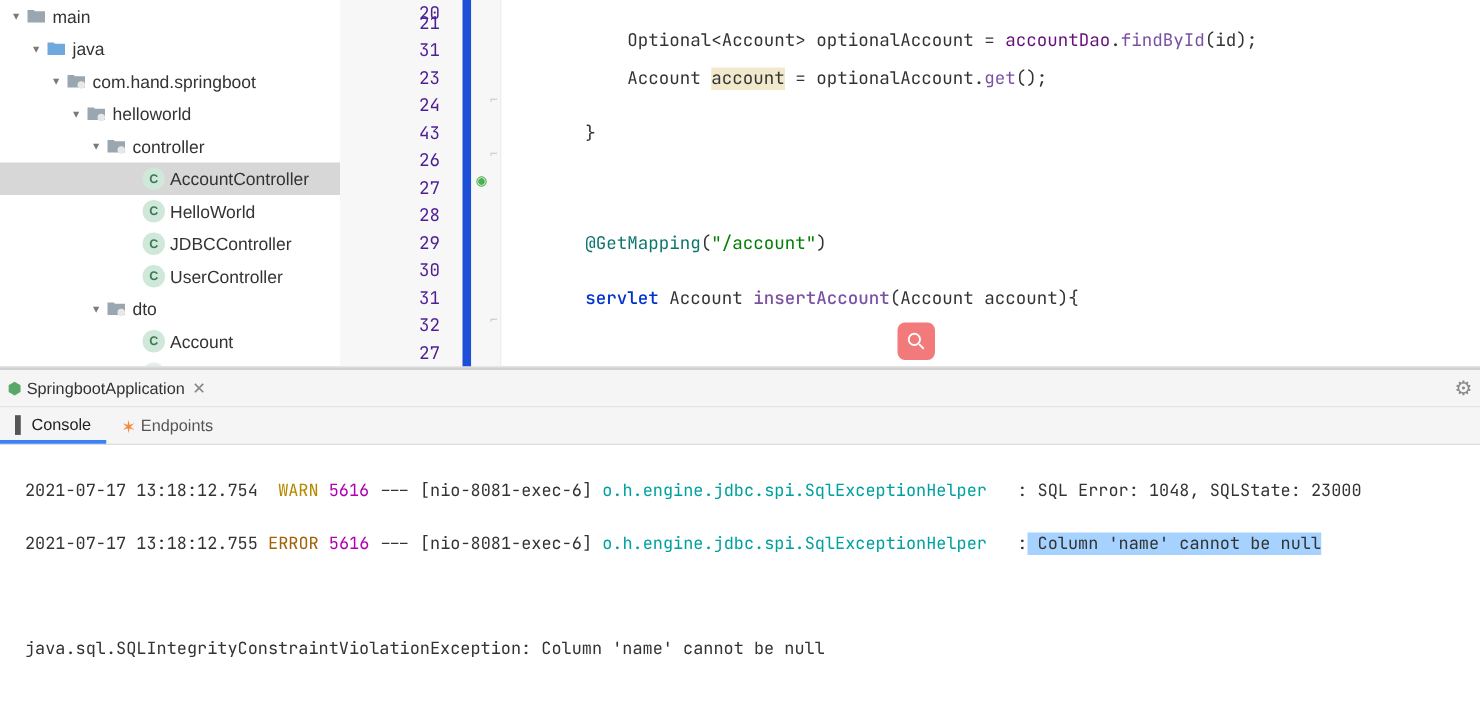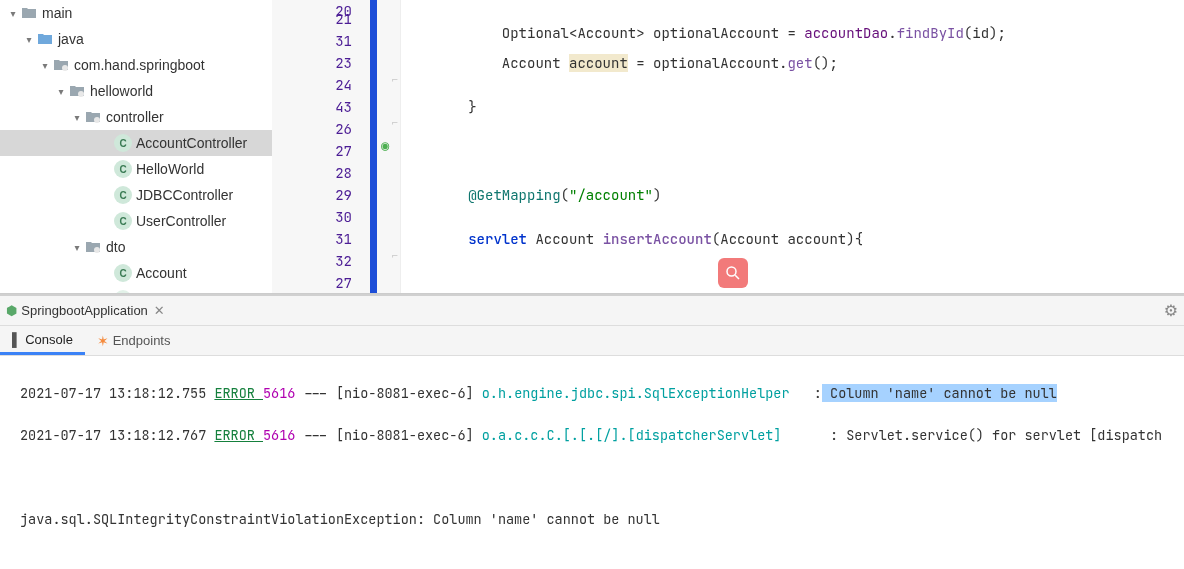--- a/index.html
+++ b/index.html
@@ -177,21 +177,21 @@
     flex: 1;
     overflow: hidden;
     font-family: "JetBrains Mono","Menlo","Consolas",monospace;
     font-size: 13.5px;
     line-height: 21px;
     padding: 6px 0 0 20px;
     white-space: pre;
     color: #333;
   }
   .warn { color: #b58900; }
-  .err { color: #15803d; text-decoration: underline; }
+  .err { color: #a16207; }
   .num { color: #b000b0; }
   .cls { color: #00a0a0; }
   .selblue { background: #a6d2ff; text-align: right; }
 </style>
 </head>
 <body>
 
 <div class="top-pane">
   <div class="project-tree">
     <div class="tree-row" style="padding-left:6px">
@@ -342,22 +342,22 @@
     <div class="run-tab active">
       <span class="con-icon">▌</span>
       <span>Console</span>
     </div>
     <div class="run-tab">
       <span class="ep-icon">✶</span>
       <span>Endpoints</span>
     </div>
   </div>
   <div class="console">
+<div><span>2021-07-17 13:18:12.754  </span><span class="warn">WARN </span><span class="num">5616</span><span> --- [nio-8081-exec-6] </span><span class="cls">o.h.engine.jdbc.spi.SqlExceptionHelper</span><span>   : </span><span>SQL Error: 1048, SQLState: 23000</span></div>
 <div><span>2021-07-17 13:18:12.755 </span><span class="err">ERROR </span><span class="num">5616</span><span> --- [nio-8081-exec-6] </span><span class="cls">o.h.engine.jdbc.spi.SqlExceptionHelper</span><span>   :</span><span class="selblue"> Column 'name' cannot be null</span></div>
-<div><span>2021-07-17 13:18:12.767 </span><span class="err">ERROR </span><span class="num">5616</span><span> --- [nio-8081-exec-6] </span><span class="cls">o.a.c.c.C.[.[.[/].[dispatcherServlet]</span><span>      : </span><span>Servlet.service() for servlet [dispatch</span></div>
 <div> </div>
 <div>java.sql.SQLIntegrityConstraintViolationException: Column 'name' cannot be null</div>
 
 
 
 
   </div>
 </div>
 
 </body></html>

